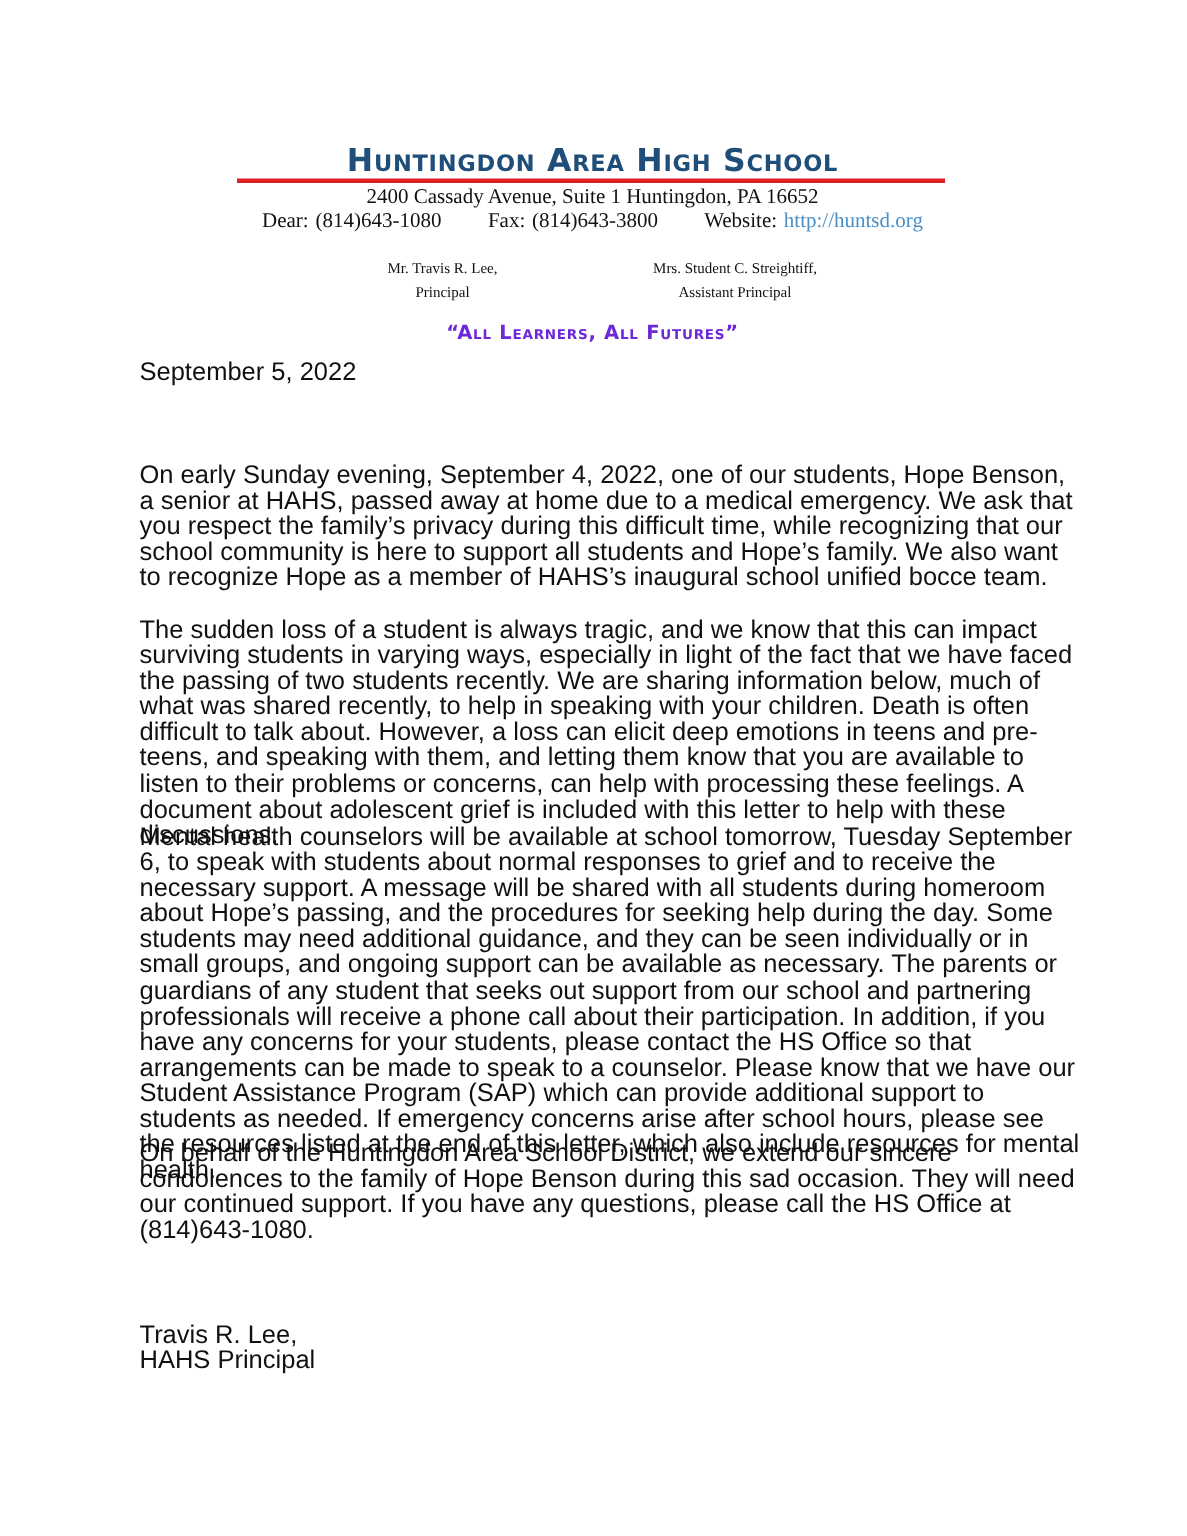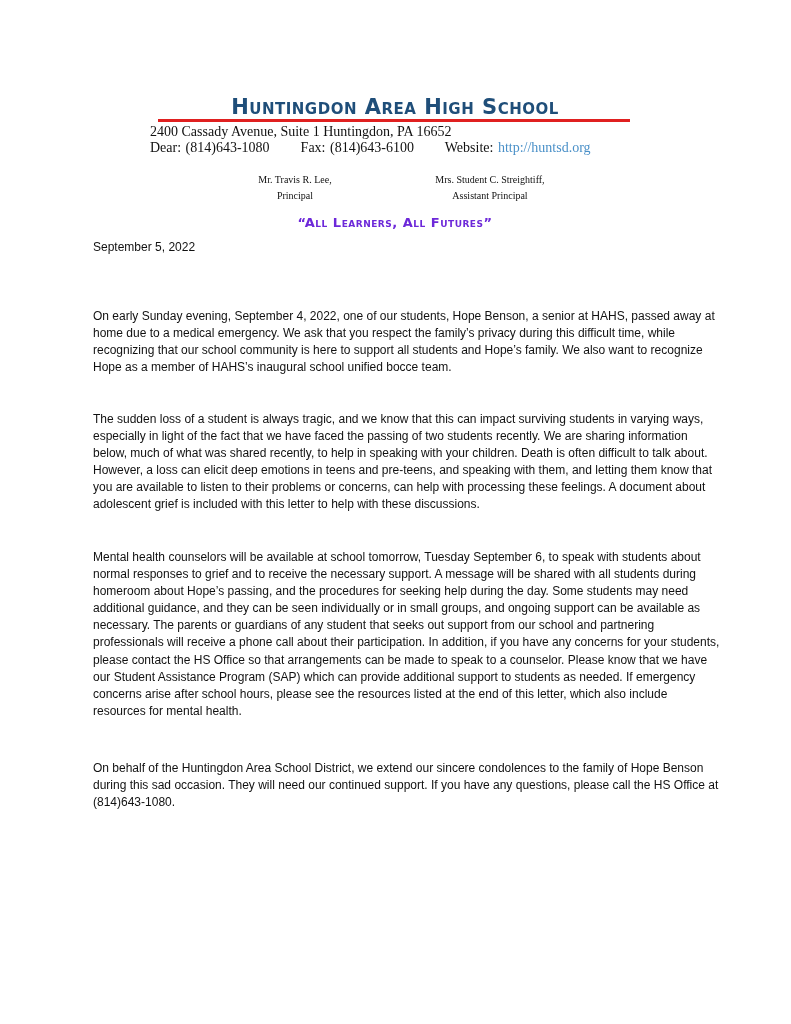--- a/index.html
+++ b/index.html
@@ -7,41 +7,41 @@
     .page { position: absolute; left: 0; top: 0; width: 791px; height: 1024px; background: #fff; }
     .lh-title {
       position: absolute; left: 150px; top: 96px; width: 490px; text-align: center;
       font-family: "DejaVu Sans", sans-serif; font-weight: bold; color: #1f4e79;
       font-size: 21px; letter-spacing: 0.5px; font-variant: small-caps; line-height: 22px;
     }
     .lh-rule {
       position: absolute; left: 158px; top: 119px; width: 472px; height: 3px; background: #e02020;
     }
     .lh-addr, .lh-contact {
-      position: absolute; left: 150px; width: 490px; text-align: left;
+      position: absolute; left: 150px; width: 490px; text-align: center;
       font-family: "Liberation Serif", serif; font-size: 14px; color: #111; line-height: 16px;
     }
     .lh-addr { top: 124px; }
     .lh-contact { top: 140px; word-spacing: 1px; }
     .lh-contact .gap { display: inline-block; width: 22px; }
     .lh-contact .link { color: #4a90c8; }
     .staff {
       position: absolute; top: 172px; text-align: center;
       font-family: "Liberation Serif", serif; font-size: 10px; color: #111; line-height: 16px;
     }
     .staff.left { left: 225px; width: 140px; }
     .staff.right { left: 405px; width: 170px; }
     .motto {
       position: absolute; left: 150px; top: 215px; width: 490px; text-align: center;
       font-family: "DejaVu Sans", sans-serif; font-weight: bold; font-variant: small-caps;
       color: #6d28d9; font-size: 13px; letter-spacing: 0.5px; line-height: 16px;
     }
     .body-text {
       position: absolute; left: 93px; width: 630px;
-      font-family: "Liberation Sans", sans-serif; font-size: 12px; color: #111;
+      font-family: "Liberation Sans", sans-serif; font-size: 17px; color: #111;
       line-height: 17.1px;
     }
     .p-date { top: 239px; }
     .p-salutation { top: 273px; }
     .p1 { top: 308px; }
     .p2 { top: 411px; }
     .p3 { top: 549px; }
     .p4 { top: 760px; }
     .p-closing { top: 829px; }
     .p-sig { top: 881px; }
@@ -52,21 +52,21 @@
 <div class="page">
 
   <div class="lh-title">Huntingdon Area High School</div>
   <div class="lh-rule"></div>
   <div class="lh-addr">2400 Cassady Avenue, Suite 1  Huntingdon, PA  16652</div>
   <div class="lh-contact">
     <span>Dear:</span>
     <span>(814)643-1080</span>
     <span class="gap"></span>
     <span>Fax:</span>
-    <span>(814)643-6100</span>
+    <span>(814)643-3800</span>
     <span class="gap"></span>
     <span>Website:</span>
     <span class="link">http://huntsd.org</span>
   </div>
 
   <div class="staff left">
     <div>Mr. Travis R. Lee,</div>
     <div>Principal</div>
   </div>
   <div class="staff right">
@@ -74,14 +74,18 @@
     <div>Assistant Principal</div>
   </div>
 
   <div class="motto">“All Learners, All Futures”</div>
 
   <div class="body-text p-date">September 5, 2022</div>
   <div class="body-text p1">On early Sunday evening, September 4, 2022, one of our students, Hope Benson, a senior at HAHS, passed away at home due to a medical emergency.  We ask that you respect the family’s privacy during this difficult time, while recognizing that our school community is here to support all students and Hope’s family.  We also want to recognize Hope as a member of HAHS’s inaugural school unified bocce team.</div>
   <div class="body-text p2">The sudden loss of a student is always tragic, and we know that this can impact surviving students in varying ways, especially in light of the fact that we have faced the passing of two students recently.  We are sharing information below, much of what was shared recently, to help in speaking with your children.  Death is often difficult to talk about.  However, a loss can elicit deep emotions in teens and pre-teens, and speaking with them, and letting them know that you are available to listen to their problems or concerns, can help with processing these feelings.  A document about adolescent grief is included with this letter to help with these discussions.</div>
   <div class="body-text p3">Mental health counselors will be available at school tomorrow, Tuesday September 6, to speak with students about normal responses to grief and to receive the necessary support.  A message will be shared with all students during homeroom about Hope’s passing, and the procedures for seeking help during the day.  Some students may need additional guidance, and they can be seen individually or in small groups, and ongoing support can be available as necessary.  The parents or guardians of any student that seeks out support from our school and partnering professionals will receive a phone call about their participation.  In addition, if you have any concerns for your students, please contact the HS Office so that arrangements can be made to speak to a counselor.  Please know that we have our Student Assistance Program (SAP) which can provide additional support to students as needed.  If emergency concerns arise after school hours, please see the resources listed at the end of this letter, which also include resources for mental health.</div>
   <div class="body-text p4">On behalf of the Huntingdon Area School District, we extend our sincere condolences to the family of Hope Benson during this sad occasion.  They will need our continued support.  If you have any questions, please call the HS Office at (814)643-1080.</div>
+  <div class="body-text p-sig">
+    <div>Travis R. Lee,</div>
+    <div>HAHS Principal</div>
+  </div>
 
 </div>
 
 </body></html>

